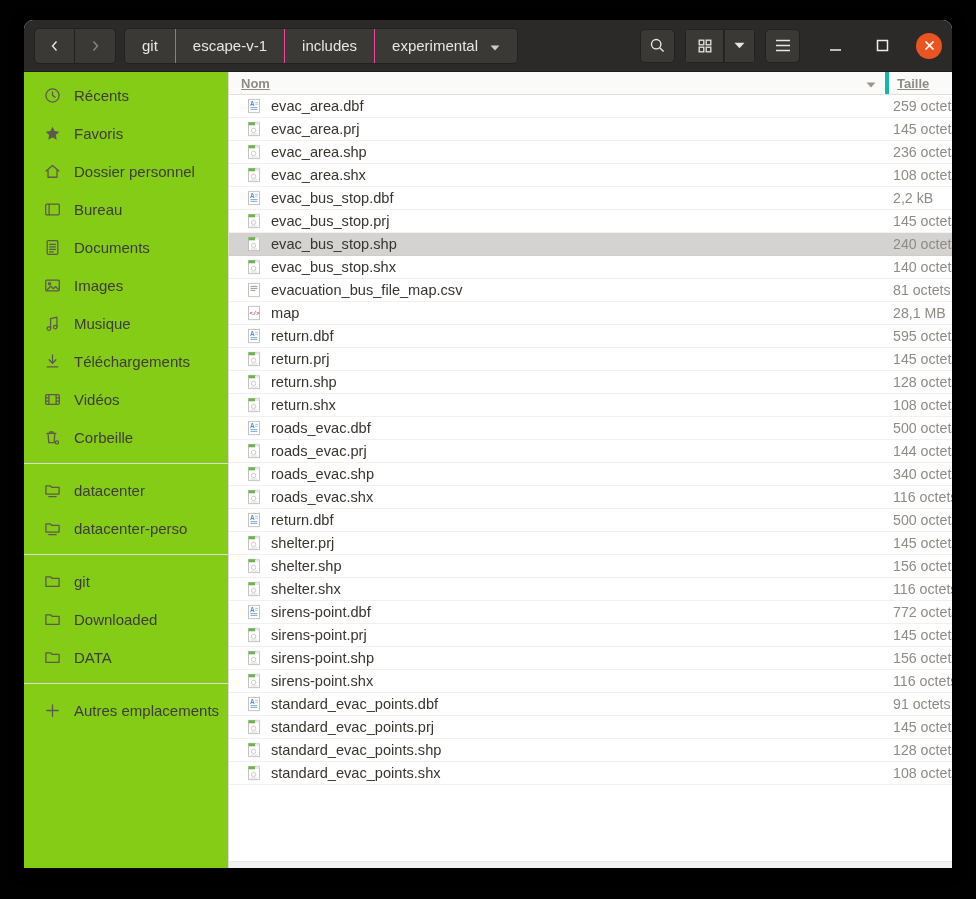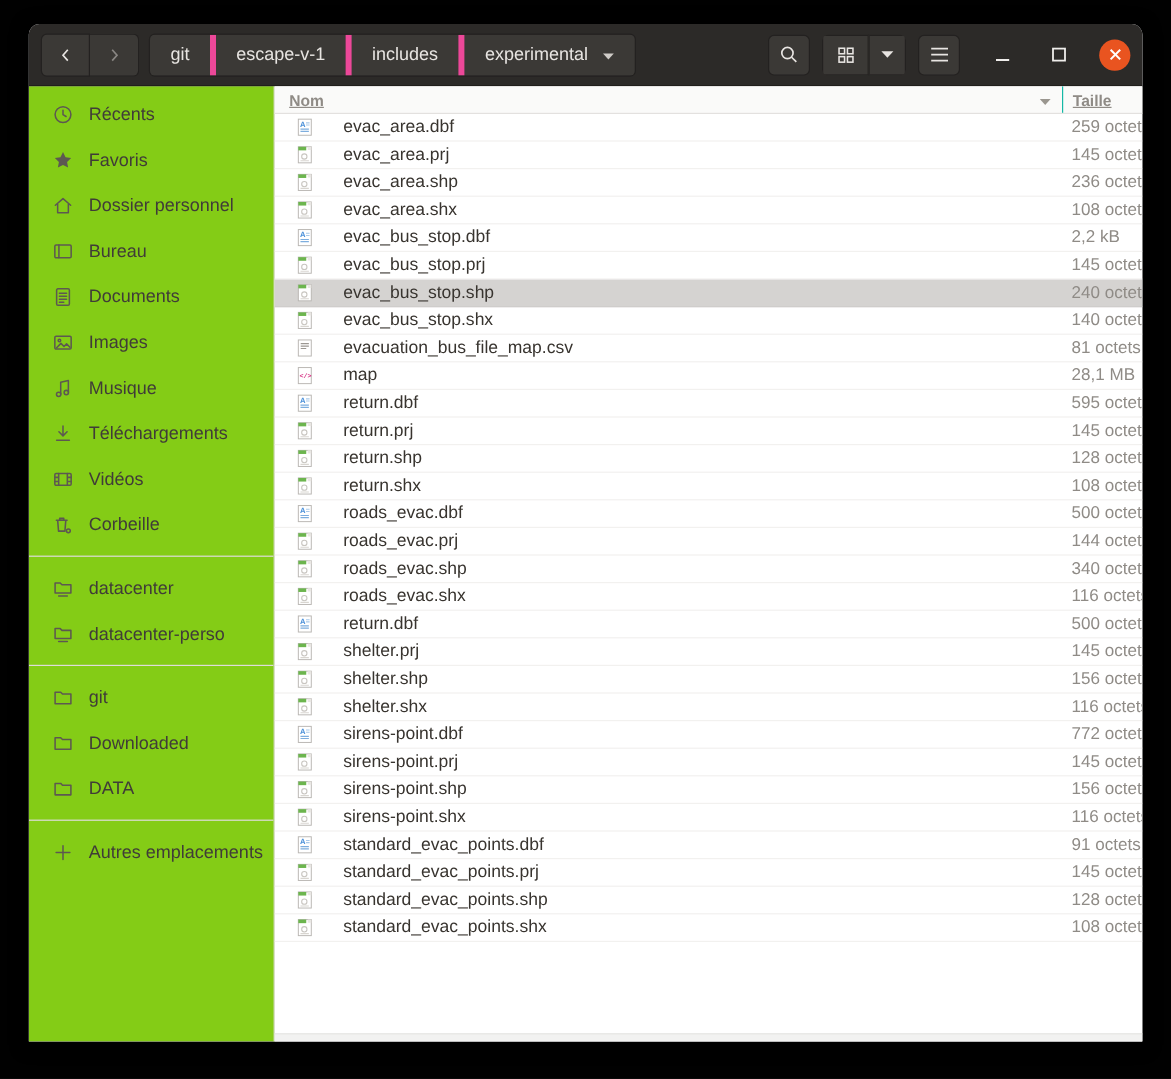--- a/index.html
+++ b/index.html
@@ -17,21 +17,21 @@
          align-items:center; justify-content:center; cursor:pointer; }
   .navgroup { display:flex; }
   .navgroup .btn { width:41px; height:36px; }
   .navgroup .btn:first-child { border-radius:5px 0 0 5px; }
   .navgroup .btn:last-child  { border-radius:0 5px 5px 0; border-left:none; }
   .nav-fwd svg { opacity:.45; }
   .crumbs { display:flex; margin-left:8px; border-radius:5px; overflow:hidden;
             border:1px solid #232120; }
   .crumb { background:#3b3936; color:#e8e5e2; font-size:15px; height:34px; padding:0 17px;
            display:flex; align-items:center; gap:10px; cursor:pointer;
-           border-left:5px solid #ec4899; }
+           border-left:1px solid #ec4899; }
   .crumb:first-child { border-left:none; }
   .right-tools { margin-left:auto; display:flex; align-items:center; }
   .tool { width:35px; height:34px; border-radius:5px; }
   .pair { display:flex; margin-left:10px; border-radius:5px; overflow:hidden; }
   .pair .btn { border-radius:0; height:34px; }
   .pair .btn:first-child { width:39px; }
   .pair .btn:last-child { width:31px; border-left:1px solid #2a2826; }
   .hamburger { margin-left:10px; }
   .winctl { display:flex; align-items:center; margin-left:22px; gap:21px; }
   .wbtn { width:26px; height:26px; display:flex; align-items:center; justify-content:center;
@@ -49,28 +49,28 @@
   .side-sep { height:1px; background:#dedcd9; margin:7px 0; }
 
   .main { flex:1; min-width:0; background:#ffffff; display:flex; flex-direction:column;
           position:relative; }
   .list-header { height:23px; flex:0 0 23px; display:flex; background:#fafaf9;
                  border-bottom:1px solid #e3e1df; font-size:13px; font-weight:bold;
                  color:#8f8b86;text-decoration:underline; }
   .col-name-h { width:656px; flex:0 0 656px; display:flex; align-items:center;
                 padding-left:12px; cursor:pointer; }
   .sort-caret { margin-left:auto; margin-right:9px; color:#9a968f; }
-  .col-size-h { flex:1; min-width:0; border-left:1px solid #14b8a6; display:flex;
+  .col-size-h { flex:1; min-width:0; border-left:4px solid #14b8a6; display:flex;
                 align-items:center; padding-left:8px; overflow:hidden; cursor:pointer;text-align:center; }
 
   .rows { flex:0 0 auto; }
   .file-row { height:23px; display:flex; align-items:center; border-bottom:1px solid #f2f1ef;
               cursor:pointer; }
   .file-row.selected { background:#d5d3d1; border-bottom-color:#cfcdcb; }
-  .cell-name { width:656px; flex:0 0 656px; display:flex; align-items:center; gap:24px;
+  .cell-name { width:656px; flex:0 0 656px; display:flex; align-items:center; gap:9px;
                padding-left:17px; font-size:14.6px; color:#38342f; white-space:nowrap;
                overflow:hidden; }
   .ficon { width:16px; height:16px; flex:0 0 16px; display:flex; }
   .cell-size { flex:1; min-width:0; padding-left:8px; font-size:14.2px; color:#8f8b86;
                white-space:nowrap; overflow:hidden; }
   .hscroll { position:absolute; left:0; right:0; bottom:0; height:7px; background:#f2f2f1;
              border-top:1px solid #e7e6e4; cursor:pointer; }
 </style>
 </head>
 <body>

